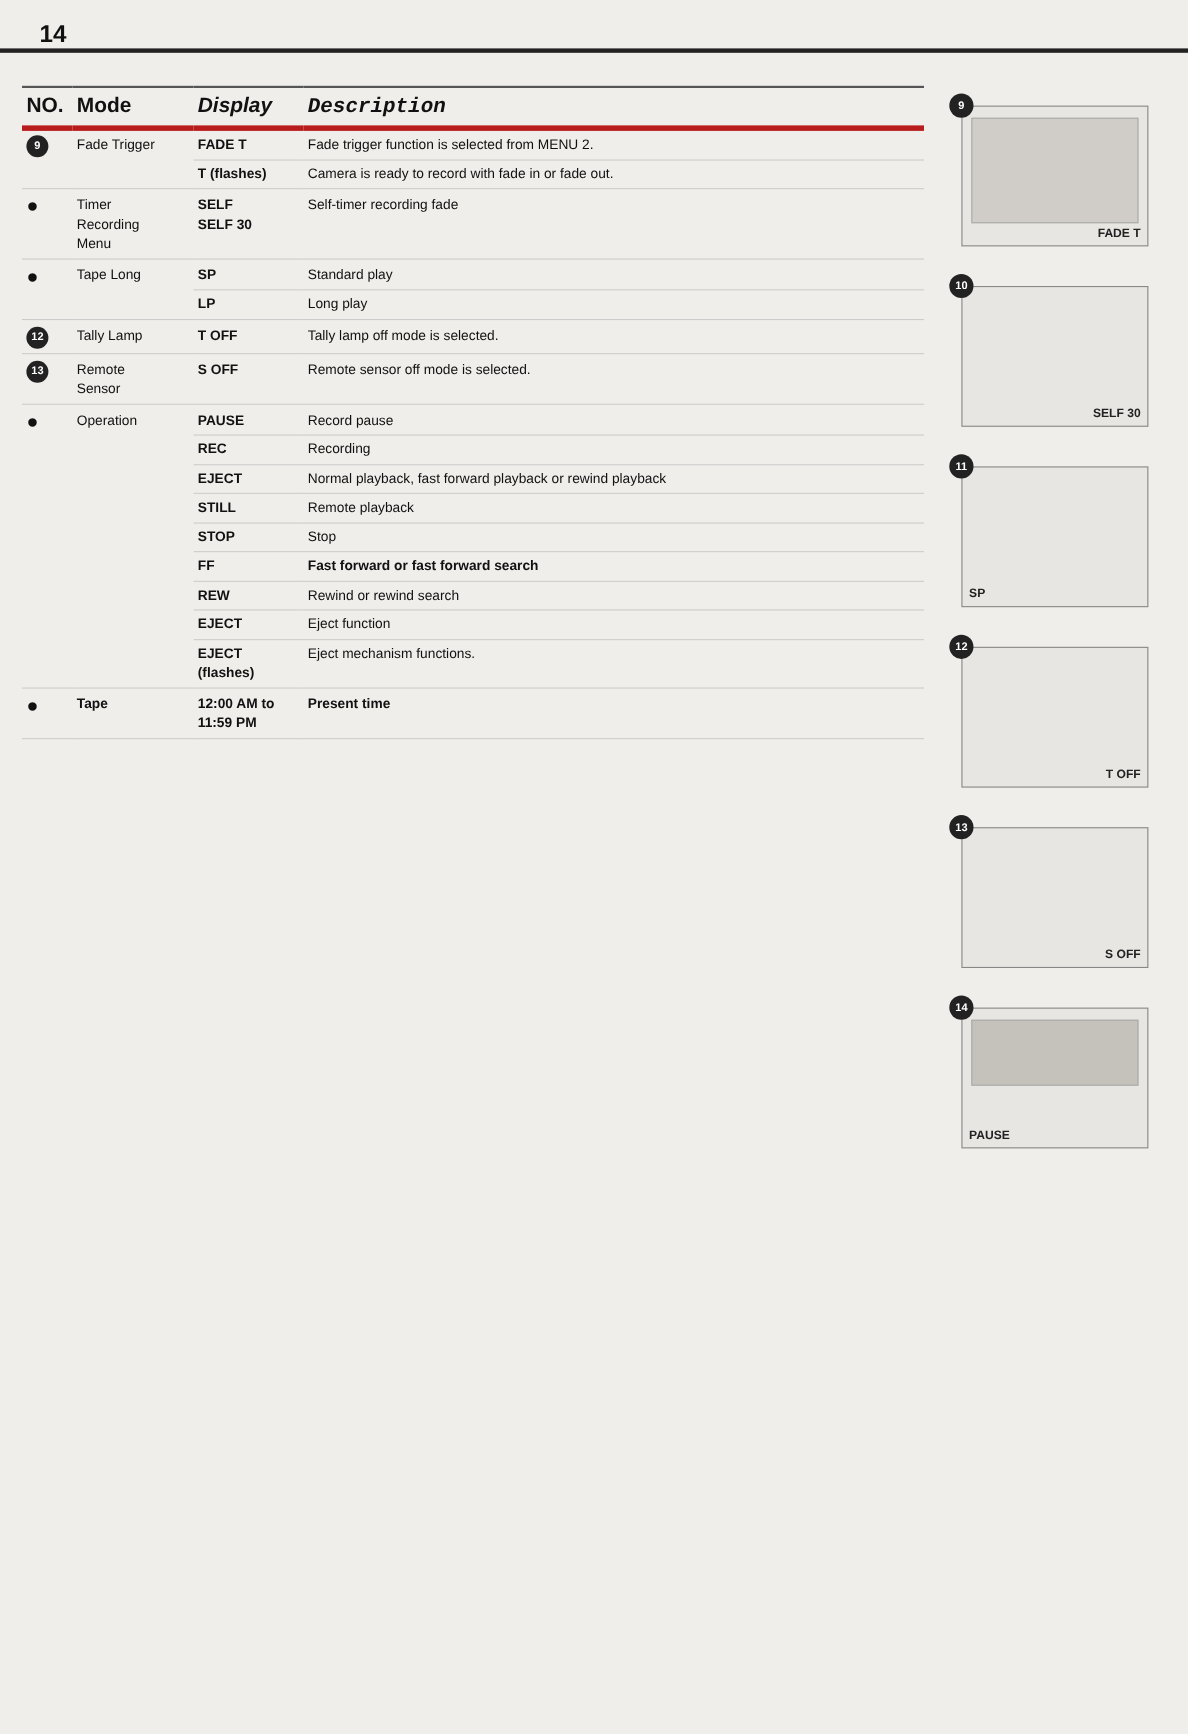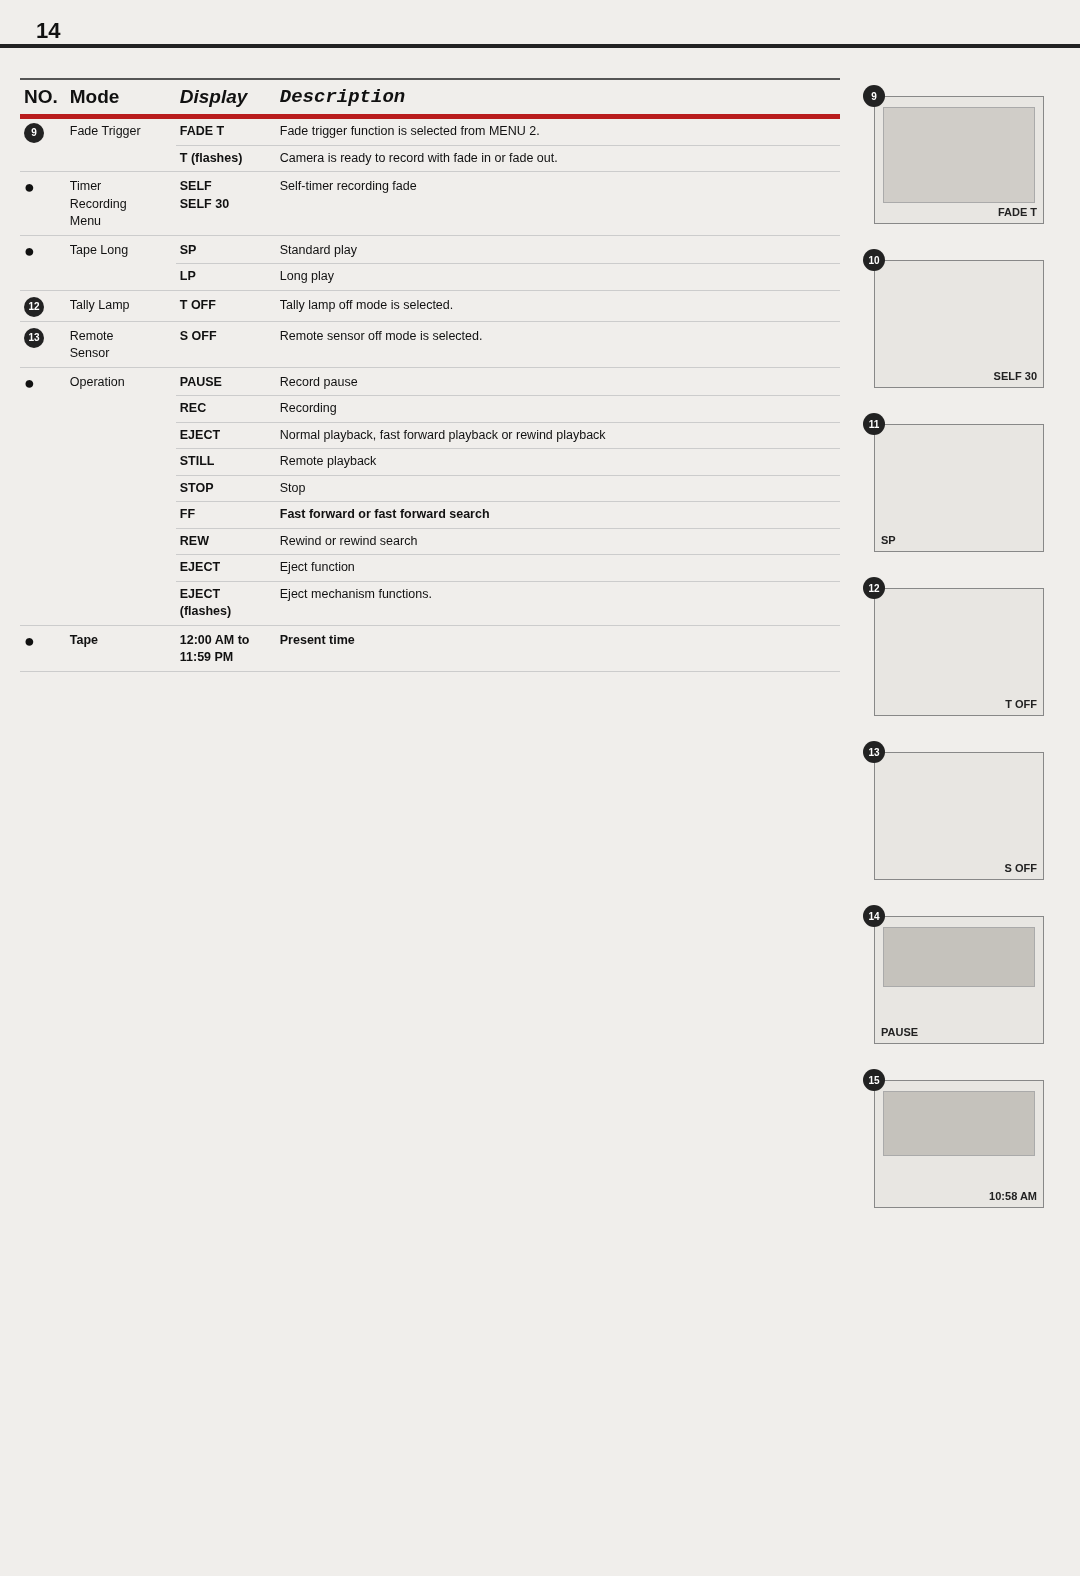--- a/index.html
+++ b/index.html
@@ -337,22 +337,15 @@
     </div>
 
     <div class="screen-wrapper">
       <div class="screen-box">
         <span class="screen-number">14</span>
         <div style="position:absolute;top:10px;left:8px;right:8px;height:60px;background:#c5c2bc;border:1px solid #aaa;"></div>
         <span class="screen-label-bl">PAUSE</span>
       </div>
     </div>
 
-    <div class="screen-wrapper">
-      <div class="screen-box">
-        <span class="screen-number">15</span>
-        <div style="position:absolute;top:10px;left:8px;right:8px;height:65px;background:#c5c2bc;border:1px solid #aaa;"></div>
-        <span class="screen-label-br">10:58 AM</span>
-      </div>
-    </div>
 
   </div>
 </div>
 
 </body></html>

